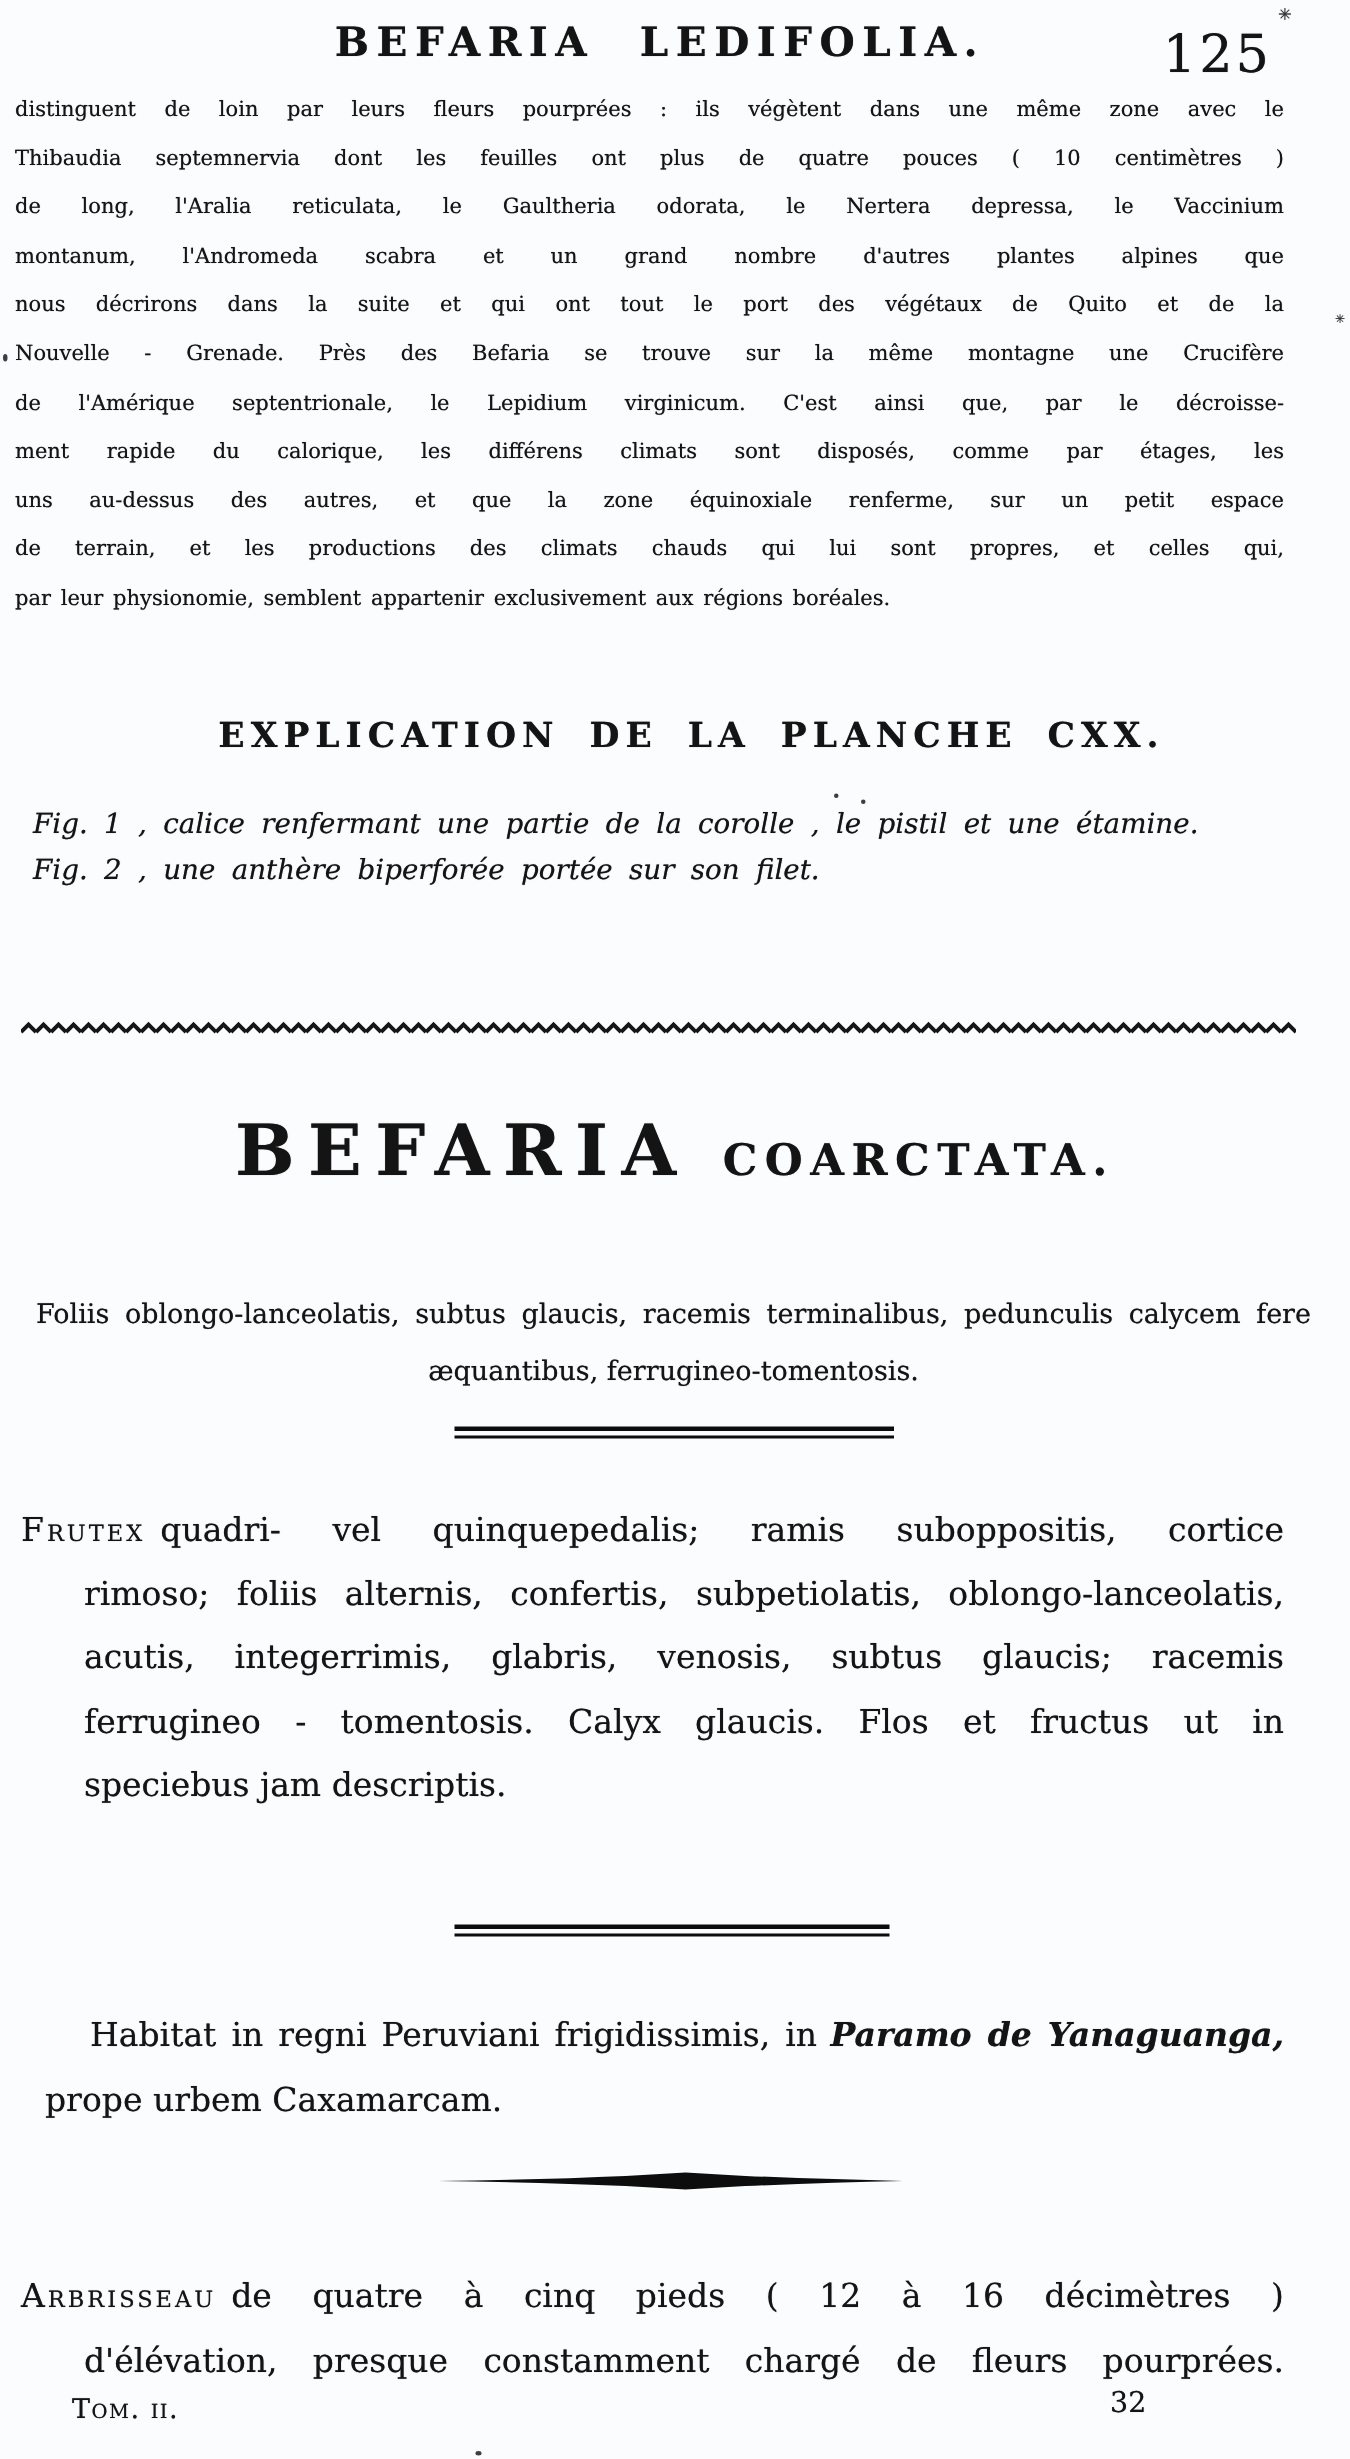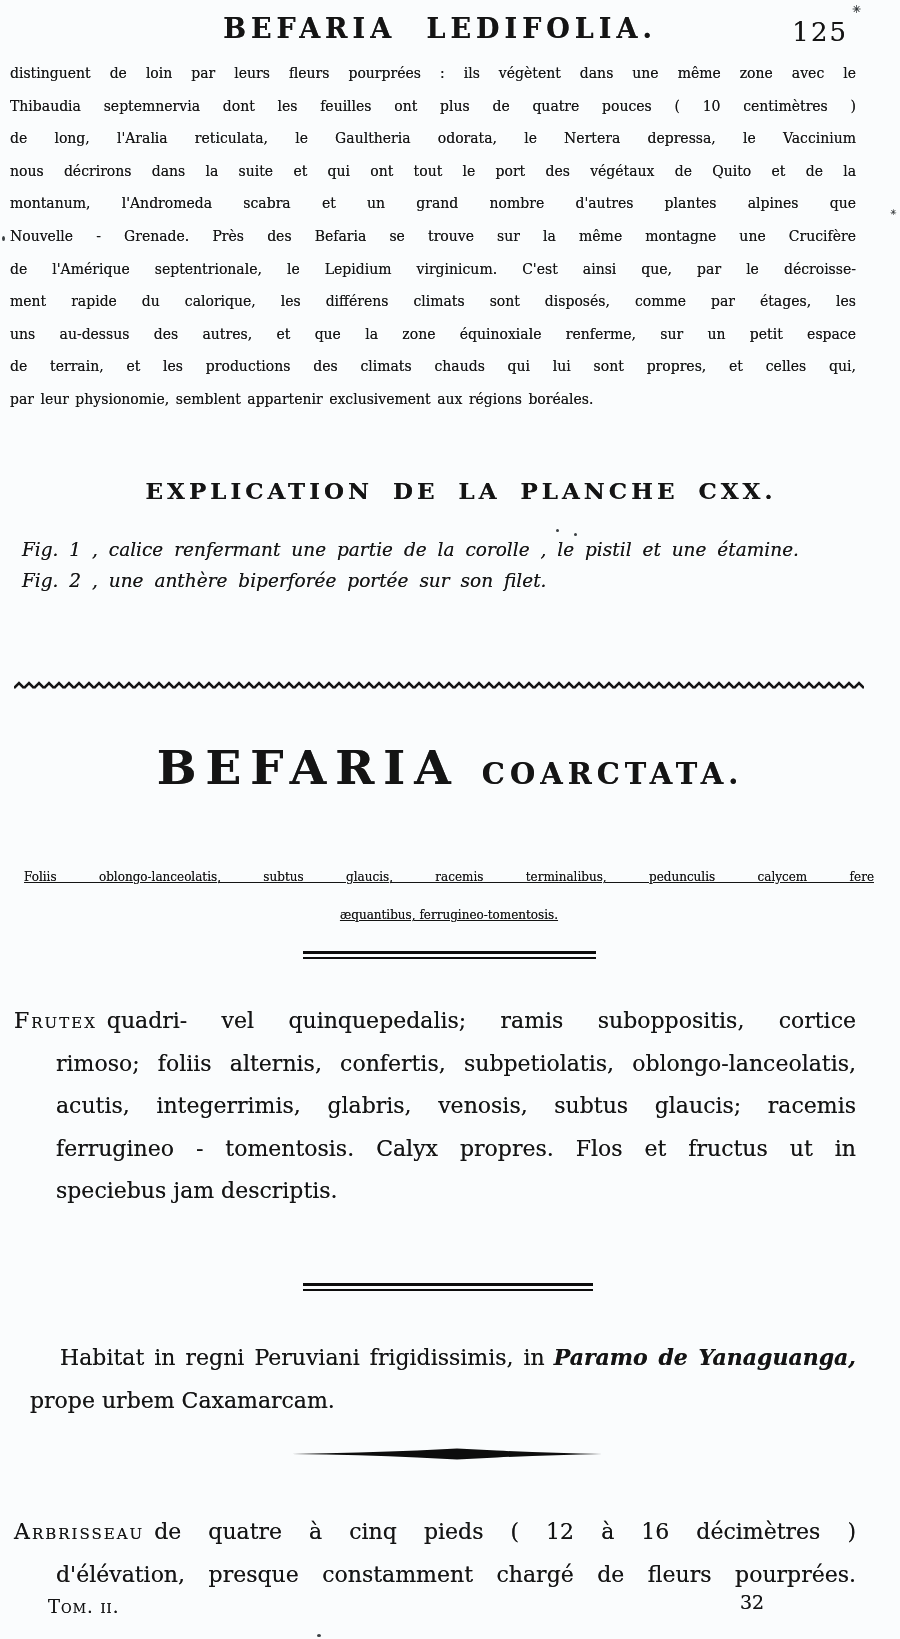--- a/index.html
+++ b/index.html
@@ -17,42 +17,42 @@
   .center { text-align: center; }
   .sc { font-variant: small-caps; letter-spacing: 2px; }
   .lead { margin-right: 10px; }
   .ital { font-style: italic; font-weight: bold; margin-left: 9px; }
   .ink { text-shadow: 0 0 0.5px rgba(10,10,10,0.65); }
 
   .running-head {
     top: 13px; left: 0; width: 880px; text-align: center;
     font-size: 27px; font-weight: bold; letter-spacing: 5px; word-spacing: 16px;
   }
-  .page-number { top: 17px; right: 52px; font-size: 26px; letter-spacing: 2px; }
+  .page-number { top: 17px; right: 52px; font-size: 35px; letter-spacing: 2px; }
 
   .intro-block { top: 57px; left: 10px; width: 846px; font-size: 14px; }
   .intro-block .line { line-height: 32.6px; word-spacing: 2px; }
 
   .expl-heading {
     top: 477px; left: 0; width: 890px; text-align: center;
     font-size: 23px; font-weight: bold; letter-spacing: 4px; word-spacing: 8px; padding-left: 16px;
   }
   .figs-block { top: 534px; left: 22px; width: 860px; font-size: 18.5px; font-style: italic; font-weight: 500; }
   .figs-block .line { line-height: 31px; word-spacing: 5px; }
 
   .zigzag { top: 680px; left: 14px; width: 850px; height: 12px; }
 
   .species-title {
     top: 740px; left: 0; width: 900px;
     display: flex; justify-content: center; align-items: baseline; gap: 22px;
   }
   .genus { font-size: 47px; font-weight: bold; letter-spacing: 9px; }
   .epithet { font-size: 29px; font-weight: bold; letter-spacing: 5px; }
 
-  .diagnosis-block { top: 858px; left: 24px; width: 850px; font-size: 12px; text-decoration: underline; }
+  .diagnosis-block { top: 858px; left: 24px; width: 850px; font-size: 18px; }
   .diagnosis-block .line { line-height: 38px; }
 
   .drule { border-top: 3.5px solid #0c0c0c; border-bottom: 2px solid #0c0c0c; height: 3px; }
   .drule-1 { top: 951px; left: 303px; width: 293px; }
   .drule-2 { top: 1283px; left: 303px; width: 290px; }
 
   .descr-block { top: 1000px; left: 14px; width: 842px; font-size: 22px; }
   .descr-block .line { line-height: 42.6px; }
   .ind { padding-left: 42px; }
 
@@ -76,22 +76,22 @@
 
 <div class="page ink">
 
   <div class="abs running-head">BEFARIA LEDIFOLIA.</div>
   <div class="abs page-number">125</div>
 
   <div class="abs intro-block">
     <div class="line j">distinguent de loin par leurs fleurs pourprées : ils végètent dans une même zone avec le</div>
     <div class="line j">Thibaudia septemnervia dont les feuilles ont plus de quatre pouces ( 10 centimètres )</div>
     <div class="line j">de long, l'Aralia reticulata, le Gaultheria odorata, le Nertera depressa, le Vaccinium</div>
+    <div class="line j">montanum, l'Andromeda scabra et un grand nombre d'autres plantes alpines que</div>
     <div class="line j">nous décrirons dans la suite et qui ont tout le port des végétaux de Quito et de la</div>
-    <div class="line j">montanum, l'Andromeda scabra et un grand nombre d'autres plantes alpines que</div>
     <div class="line j">Nouvelle - Grenade. Près des Befaria se trouve sur la même montagne une Crucifère</div>
     <div class="line j">de l'Amérique septentrionale, le Lepidium virginicum. C'est ainsi que, par le décroisse-</div>
     <div class="line j">ment rapide du calorique, les différens climats sont disposés, comme par étages, les</div>
     <div class="line j">uns au-dessus des autres, et que la zone équinoxiale renferme, sur un petit espace</div>
     <div class="line j">de terrain, et les productions des climats chauds qui lui sont propres, et celles qui,</div>
     <div class="line">par leur physionomie, semblent appartenir exclusivement aux régions boréales.</div>
   </div>
 
   <div class="abs expl-heading">EXPLICATION DE LA PLANCHE CXX.</div>
   <div class="speck" style="top:529px; left:556px; width:3px; height:3px;"></div>
@@ -122,21 +122,21 @@
   </div>
 
   <div class="abs drule drule-1"></div>
 
   <div class="abs descr-block">
     <div class="line j">
       <span class="sc lead">Frutex</span><span>quadri- vel quinquepedalis; ramis suboppositis, cortice</span>
     </div>
     <div class="line j ind">rimoso; foliis alternis, confertis, subpetiolatis, oblongo-lanceolatis,</div>
     <div class="line j ind">acutis, integerrimis, glabris, venosis, subtus glaucis; racemis</div>
-    <div class="line j ind">ferrugineo - tomentosis. Calyx propres. Flos et fructus ut in</div>
+    <div class="line j ind">ferrugineo - tomentosis. Calyx glaucis. Flos et fructus ut in</div>
     <div class="line ind">speciebus jam descriptis.</div>
   </div>
 
   <div class="abs drule drule-2"></div>
 
   <div class="abs habitat-block">
     <div class="line j hang1">
       <span>Habitat in regni Peruviani frigidissimis, in</span><span class="ital">Paramo de Yanaguanga,</span>
     </div>
     <div class="line">prope urbem Caxamarcam.</div>

